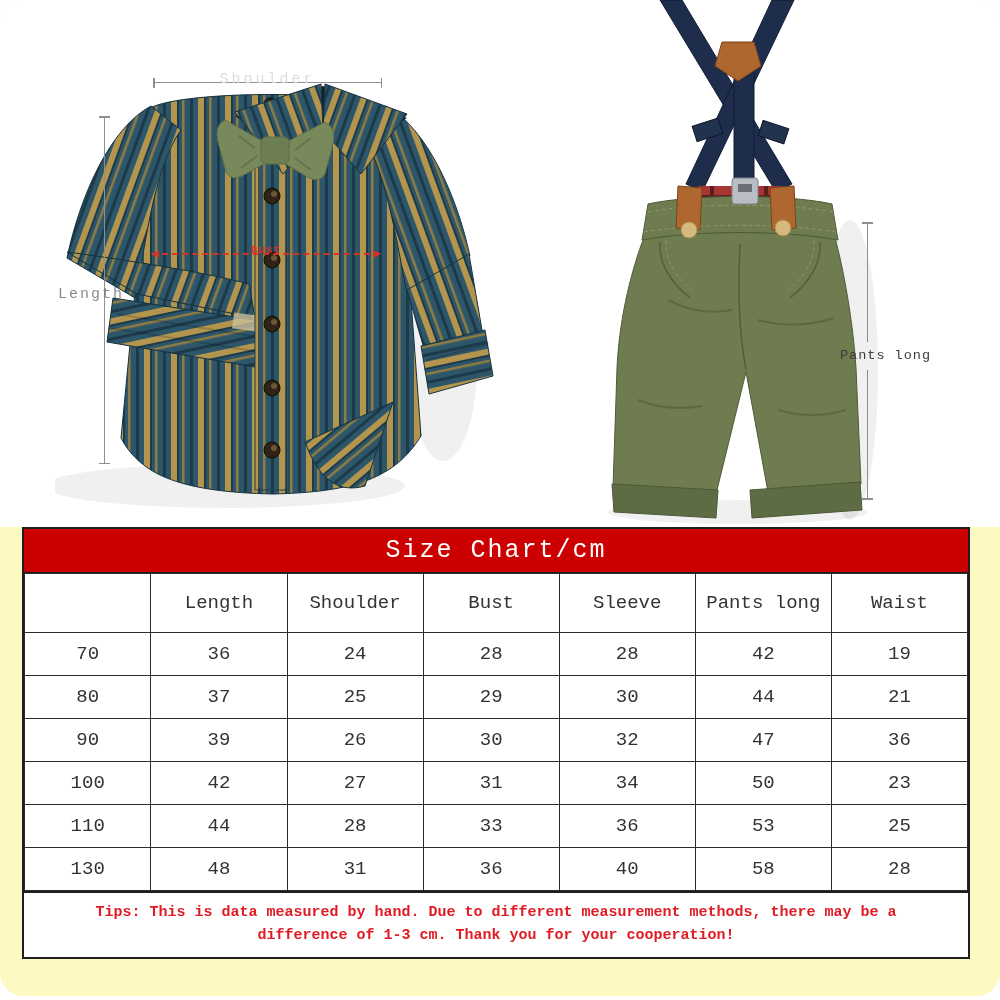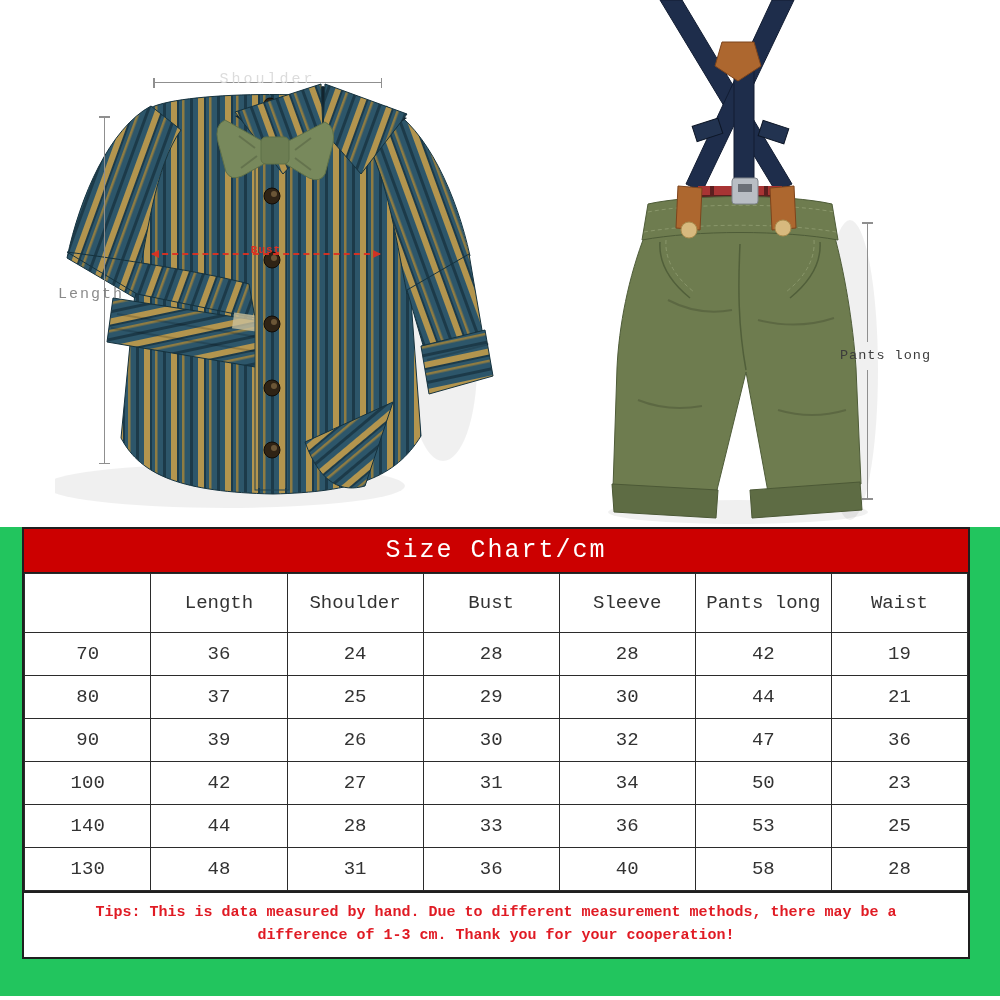--- a/index.html
+++ b/index.html
@@ -5,22 +5,22 @@
   :root{
     --accent-red:#cc0000; --tips-red:#e01b24; --table-border:#1f1f1f; --table-text:#333333;
     --shirt-blue:#2d566a; --shirt-dark:#1c3a49; --stripe-gold:#b3954e; --stripe-gold-dim:#8f7c42;
     --bowtie-green:#78895c; --bowtie-dark:#5f7048; --button-brown:#2f2315;
     --pants-green:#6e7c4f; --pants-green-dark:#5e6c44; --pants-stitch:#515f3a;
     --suspender-navy:#1e2d4b; --leather-brown:#ad672f; --gold-button:#d7b97e; --metal-gray:#b9bec4;
     --lining-red:#a83434; --measure-gray:#8f8f8f; --measure-label-gray:#6e6e6e;
     --measure-label-light:#d9d9d9; --bust-red:#e03020;
   }
   html,body{margin:0;padding:0;background:#fff;}
-  .canvas{position:relative;width:1000px;height:996px;background:#22c55e;overflow:hidden;
-          font-family:"Liberation Mono","DejaVu Sans Mono",monospace;}
+  .canvas{position:relative;width:1000px;height:996px;background:#fef9c3;overflow:hidden;
+          font-family:"Liberation Mono","DejaVu Sans Mono",monospace;border-radius:23px;}
   .photo-area{position:absolute;left:0;top:0;width:1000px;height:527px;background:#fff;}
   .photo-area svg{position:absolute;z-index:1;}
   .shirt-svg{left:55px;top:46px;width:460px;height:470px;}
   .pants-svg{left:598px;top:0;width:292px;height:525px;}
 
   
   .measure{position:absolute;z-index:6;}
   .hline{position:relative;width:100%;border-top:1.5px solid var(--measure-gray);}
   .tick-v{position:absolute;top:-5px;width:1.5px;height:10px;background:var(--measure-gray);}
   .t-left{left:0;} .t-right{right:0;}
@@ -315,21 +315,21 @@
           <tr>
             <td>100</td>
             <td>42</td>
             <td>27</td>
             <td>31</td>
             <td>34</td>
             <td>50</td>
             <td>23</td>
           </tr>
           <tr>
-            <td>140</td>
+            <td>110</td>
             <td>44</td>
             <td>28</td>
             <td>33</td>
             <td>36</td>
             <td>53</td>
             <td>25</td>
           </tr>
           <tr>
             <td>130</td>
             <td>48</td>

